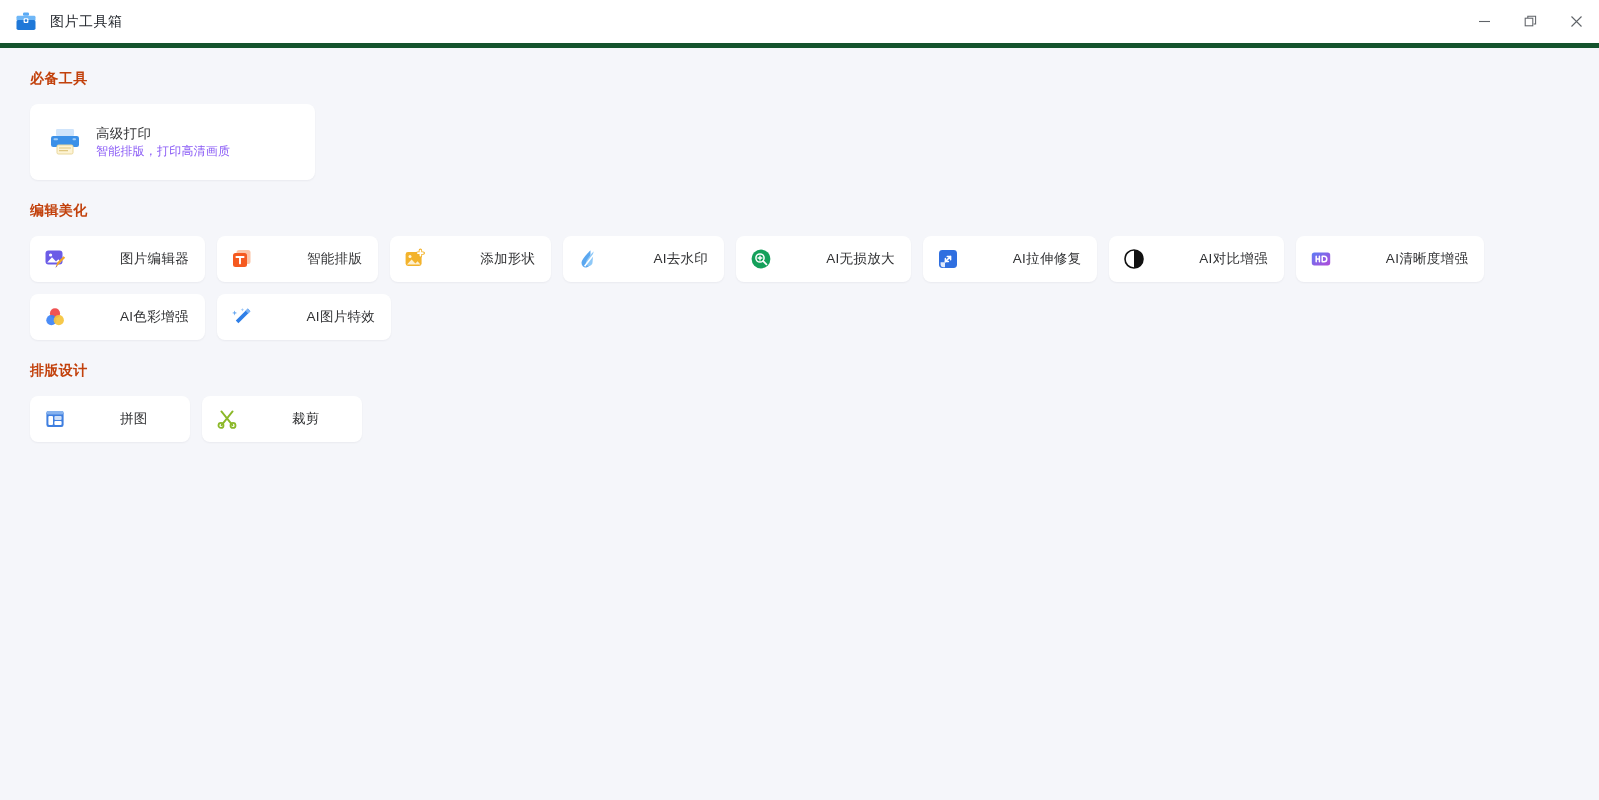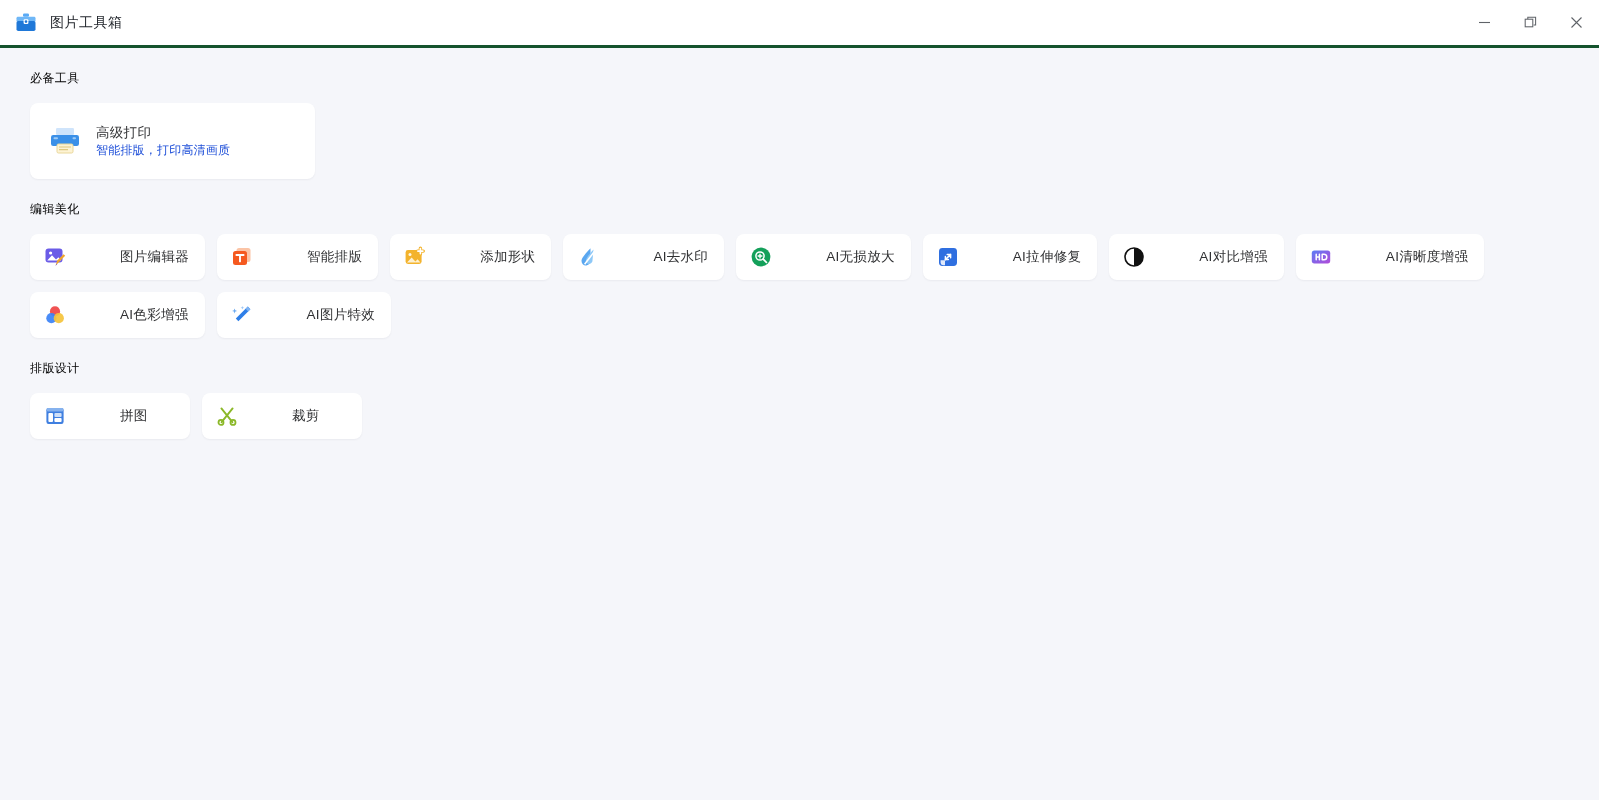--- a/index.html
+++ b/index.html
@@ -9,43 +9,43 @@
     background: #f5f6fa;
     font-family: "Liberation Sans", "DejaVu Sans", sans-serif;
     overflow: hidden;
     color: #303133;
   }
 
   
   .titlebar {
     height: 48px;
     background: #ffffff;
-    border-bottom: 3px solid #14532d;
+    border-bottom: 5px solid #14532d;
     display: flex;
     align-items: center;
     padding: 0 0 0 14px;
     position: relative;
   }
   .app-icon { width: 24px; height: 24px; margin-right: 12px; display:block; flex:none; }
   .app-title { font-size: 14px; color: #1f2329; letter-spacing: .5px; }
   .win-controls { margin-left: auto; display: flex; align-items: center; height: 48px; }
   .win-btn {
     width: 46px; height: 48px;
     display: flex; align-items: center; justify-content: center;
     color: #5f6368;
   }
   .win-btn svg { display:block; }
 
   
   .content { padding: 22px 0 0 30px; }
   .section { margin-bottom: 4px; }
   .section-title {
-    font-size: 12px;
-    color: #000000;
-    font-weight: 400;
+    font-size: 14px;
+    color: #c2410c;
+    font-weight: 700;
     margin: 0 0 16px 0;
     letter-spacing: .4px;
   }
   .section + .section { margin-top: 22px; }
 
   .card-row { display: flex; flex-wrap: wrap; gap: 12px; }
 
   .card {
     background: #ffffff;
     border-radius: 8px;
@@ -62,21 +62,21 @@
   
   .card-feature {
     height: 76px;
     width: 285px;
     padding: 0 18px 0 18px;
     align-items: center;
   }
   .card-feature .ico { width: 34px; height: 34px; margin-right: 14px; }
   .feature-text { display: flex; flex-direction: column; justify-content: center; }
   .feature-title { font-size: 13.5px; color: #303133; letter-spacing: .3px; }
-  .feature-sub { font-size: 12px; color: #1d4ed8; letter-spacing: .2px; }
+  .feature-sub { font-size: 12px; color: #8b5cf6; letter-spacing: .2px; }
 </style>
 </head>
 <body>
 
 <div class="titlebar">
   <span class="app-icon">
     <svg viewBox="0 0 24 24" width="24" height="24">
       <rect x="9" y="2.5" width="6" height="3.2" rx="1.2" fill="#5aaaf5"></rect>
       <rect x="2.5" y="5.8" width="19" height="5.2" rx="1.4" fill="#6fb7f7"></rect>
       <rect x="2.5" y="10" width="19" height="10" rx="1.8" fill="#1f78d8"></rect>

